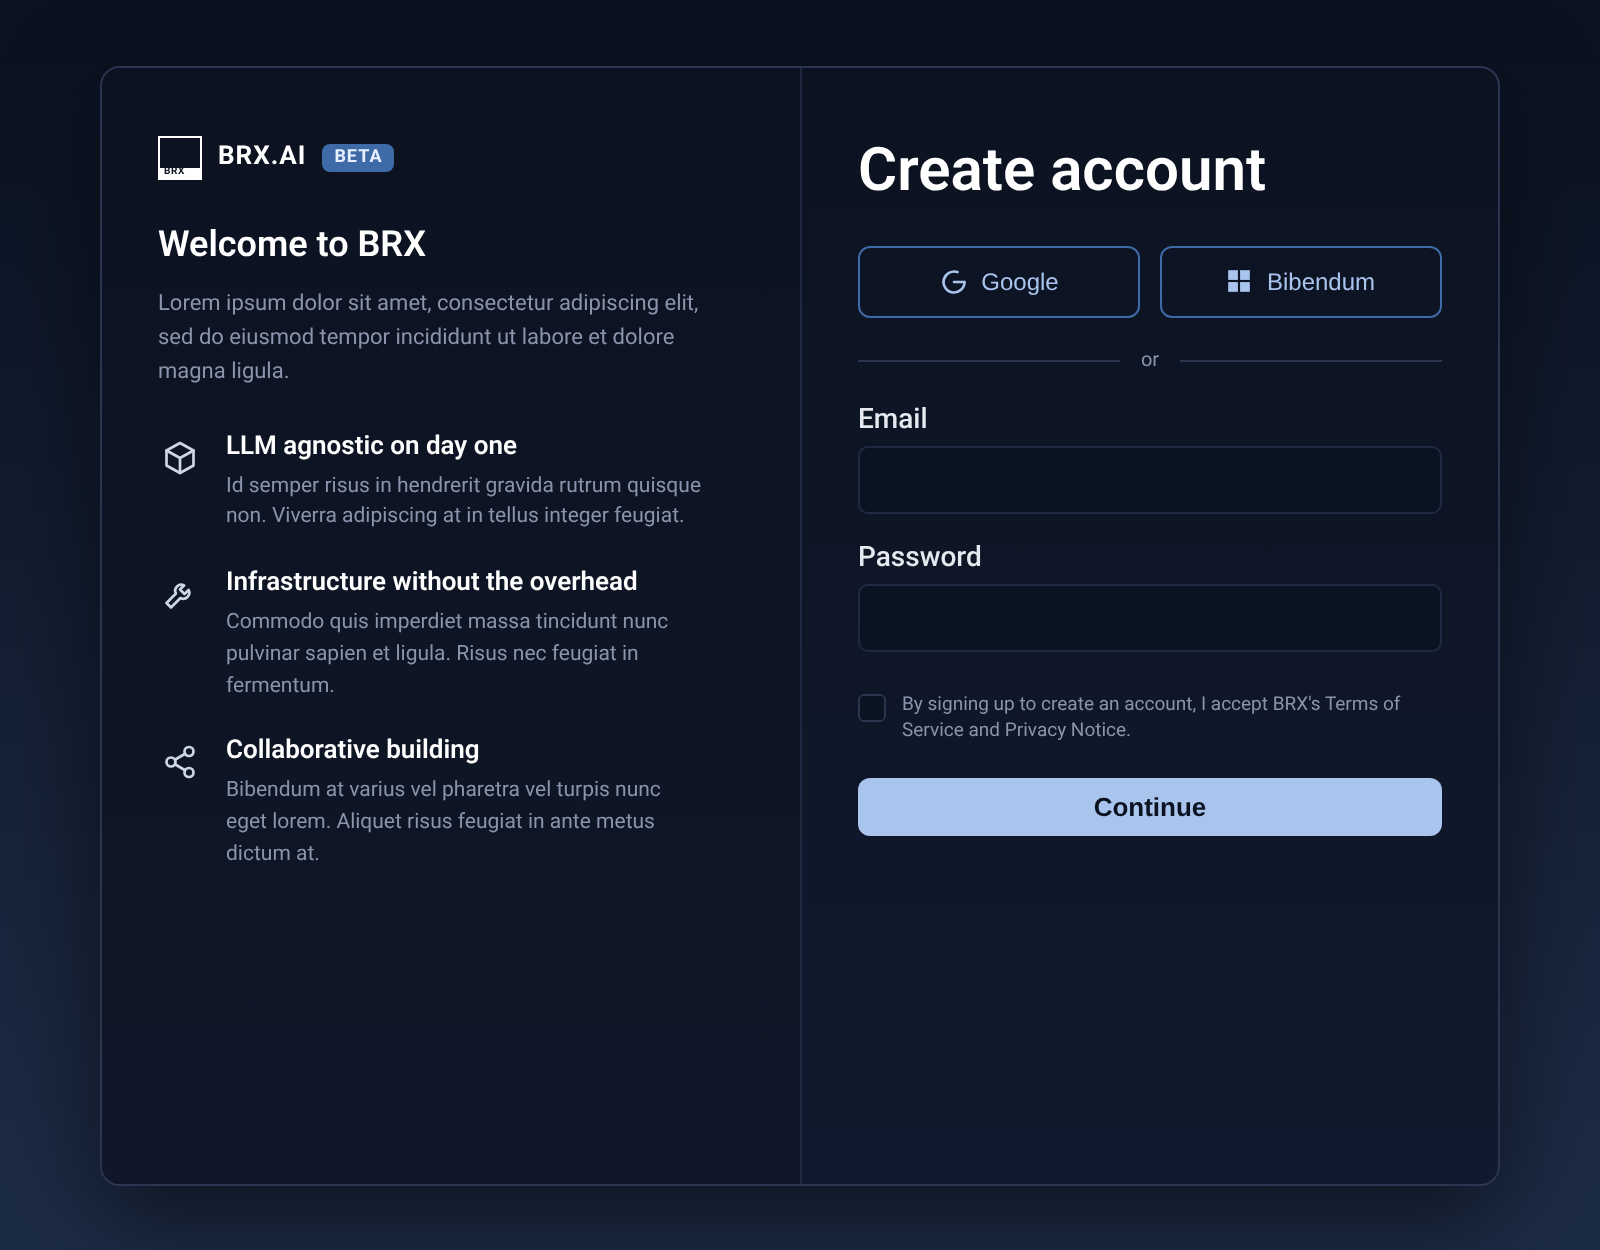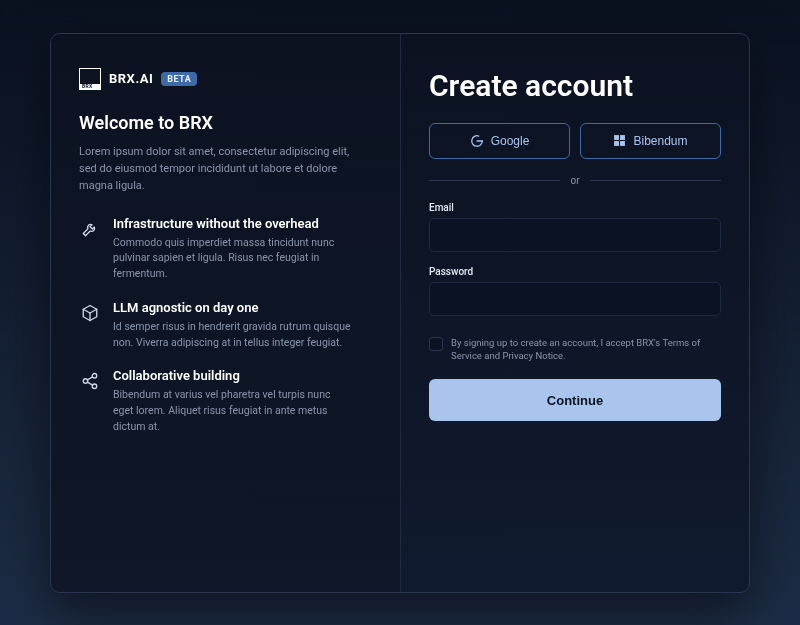--- a/index.html
+++ b/index.html
@@ -144,21 +144,21 @@
   .divider-row .line {
     flex: 1;
     height: 1px;
     background: #2a3550;
   }
   .divider-row .or {
     font-size: 10px;
     color: #8a95ac;
   }
   .field-label {
-    font-size: 10px;
+    font-size: 14px;
     font-weight: 500;
     color: #e6eaf0;
     margin-bottom: 5px;
     display: block;
   }
   .text-input {
     width: 100%;
     height: 34px;
     background: #0a1322;
     border: 1px solid #1f2a42;
@@ -184,21 +184,21 @@
     margin-top: 1px;
     cursor: pointer;
   }
   .terms-text {
     font-size: 9.5px;
     line-height: 1.45;
     color: #8a95ac;
   }
   .continue-btn {
     width: 100%;
-    height: 42px;
+    height: 29px;
     background: #a9c5ee;
     color: #0b1220;
     border: none;
     border-radius: 6px;
     font-size: 13px;
     font-weight: 600;
     cursor: pointer;
   }
   svg { display: block; }
 </style>
@@ -215,40 +215,40 @@
       <div class="brand">BRX.AI</div>
       <div class="beta">BETA</div>
     </div>
 
     <h1 class="welcome">Welcome to BRX</h1>
     <p class="intro">Lorem ipsum dolor sit amet, consectetur adipiscing elit, sed do eiusmod tempor incididunt ut labore et dolore magna ligula.</p>
 
     <div class="feature">
       <div class="feature-icon">
         <svg width="18" height="18" viewBox="0 0 24 24" fill="none" stroke="currentColor" stroke-width="1.8" stroke-linecap="round" stroke-linejoin="round">
-            <path d="M14.7 6.3a4 4 0 0 0-5.4 5.4L3 18l3 3 6.3-6.3a4 4 0 0 0 5.4-5.4L15 12l-3-3 2.7-2.7z"></path>
-          </svg>
-      </div>
-      <div>
-        <h3>Infrastructure without the overhead</h3>
-        <p>Commodo quis imperdiet massa tincidunt nunc pulvinar sapien et ligula. Risus nec feugiat in fermentum.</p>
-      </div>
-    </div>
-
-    <div class="feature">
-      <div class="feature-icon">
-        <svg width="18" height="18" viewBox="0 0 24 24" fill="none" stroke="currentColor" stroke-width="1.8" stroke-linecap="round" stroke-linejoin="round">
             <path d="M12 2 3 7v10l9 5 9-5V7l-9-5z"></path>
             <path d="M3 7l9 5 9-5"></path>
             <path d="M12 22V12"></path>
           </svg>
       </div>
       <div>
         <h3>LLM agnostic on day one</h3>
         <p>Id semper risus in hendrerit gravida rutrum quisque non. Viverra adipiscing at in tellus integer feugiat.</p>
+      </div>
+    </div>
+
+    <div class="feature">
+      <div class="feature-icon">
+        <svg width="18" height="18" viewBox="0 0 24 24" fill="none" stroke="currentColor" stroke-width="1.8" stroke-linecap="round" stroke-linejoin="round">
+            <path d="M14.7 6.3a4 4 0 0 0-5.4 5.4L3 18l3 3 6.3-6.3a4 4 0 0 0 5.4-5.4L15 12l-3-3 2.7-2.7z"></path>
+          </svg>
+      </div>
+      <div>
+        <h3>Infrastructure without the overhead</h3>
+        <p>Commodo quis imperdiet massa tincidunt nunc pulvinar sapien et ligula. Risus nec feugiat in fermentum.</p>
       </div>
     </div>
 
     <div class="feature">
       <div class="feature-icon">
         <svg width="18" height="18" viewBox="0 0 24 24" fill="none" stroke="currentColor" stroke-width="1.8" stroke-linecap="round" stroke-linejoin="round">
             <circle cx="18" cy="5" r="3"></circle>
             <circle cx="6" cy="12" r="3"></circle>
             <circle cx="18" cy="19" r="3"></circle>
             <line x1="8.6" y1="10.5" x2="15.4" y2="6.5"></line>

